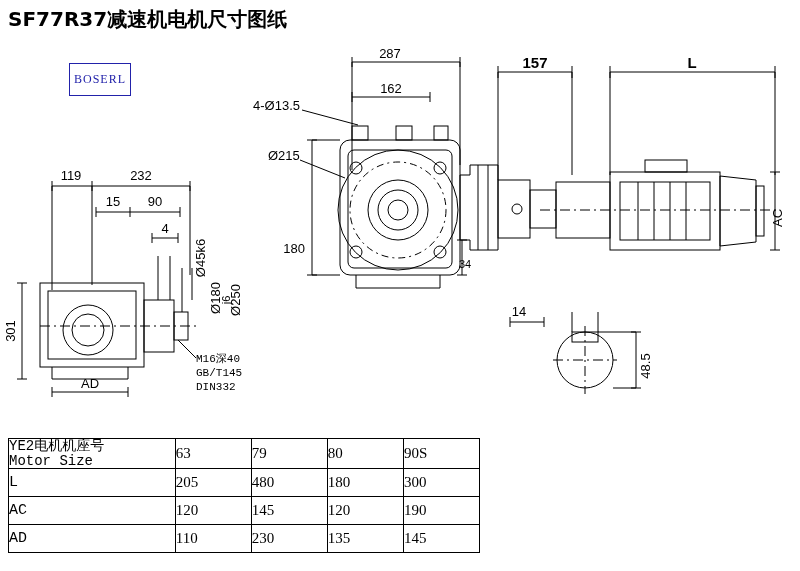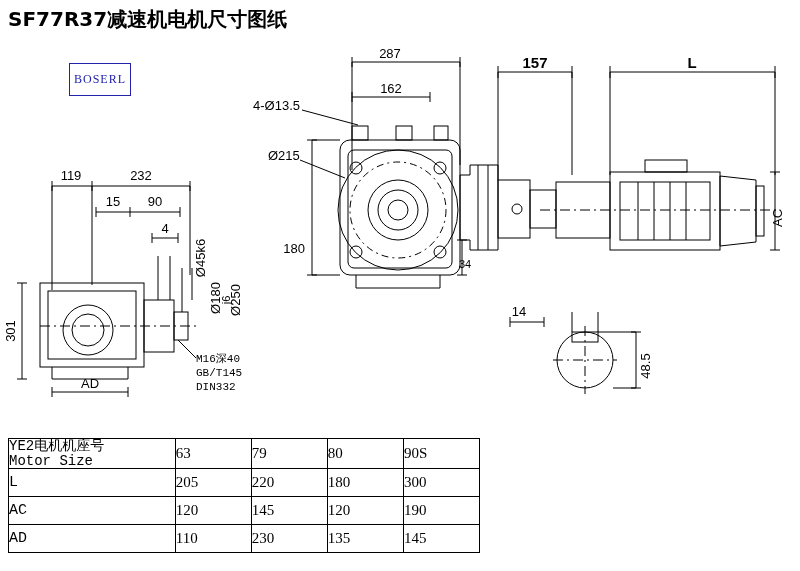--- a/index.html
+++ b/index.html
@@ -234,21 +234,21 @@
           <div>Motor Size</div>
         </td>
         <td class="val">63</td>
         <td class="val">79</td>
         <td class="val">80</td>
         <td class="val">90S</td>
       </tr>
       <tr>
         <td class="lbl">L</td>
         <td class="val">205</td>
-        <td class="val">220</td>
+        <td class="val">480</td>
         <td class="val">180</td>
         <td class="val">300</td>
       </tr>
       <tr>
         <td class="lbl">AC</td>
         <td class="val">120</td>
         <td class="val">145</td>
         <td class="val">120</td>
         <td class="val">190</td>
       </tr>

